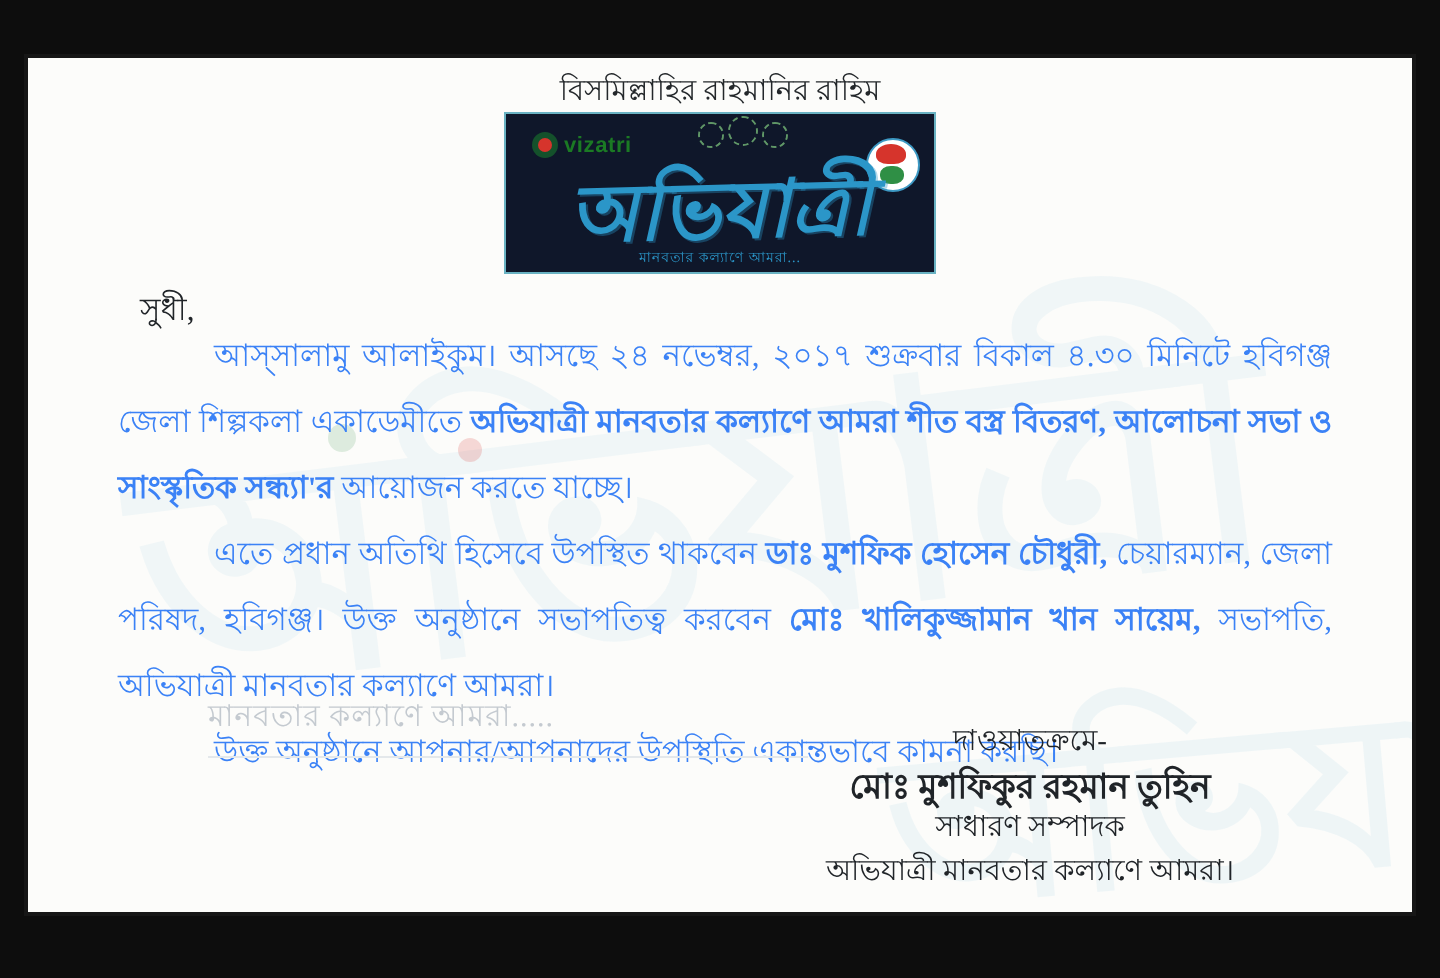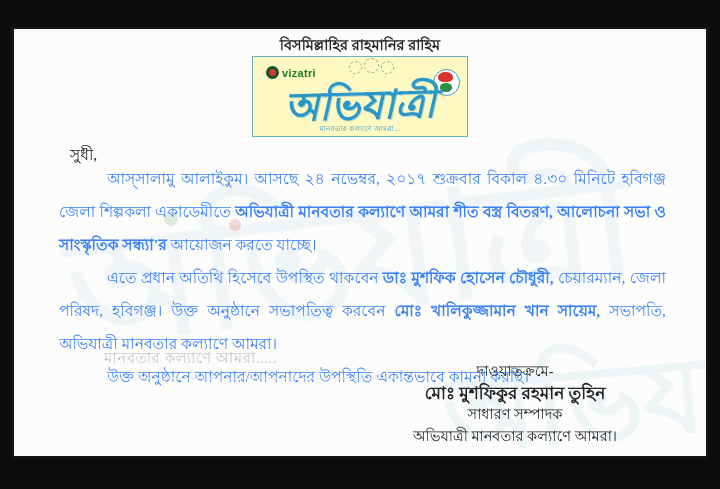--- a/index.html
+++ b/index.html
@@ -9,27 +9,27 @@
   .frame { position:relative; width:720px; height:489px; background:#0d0d0d; overflow:hidden; }
 
   .page {
     position:absolute; left:12px; top:27px; width:696px; height:431px;
     background:#fcfcfa; border:2px solid #161616; overflow:hidden;
   }
 
   
   .bismillah {
     position:absolute; top:5px; left:0; width:100%;
-    text-align:center; font-size:14.5px; color:#23272a;font-weight:bold;
+    text-align:center; font-size:14.5px; color:#23272a;
   }
 
   
   .logo-box {
     position:absolute; top:27px; left:50%; transform:translateX(-50%);
-    width:216px; height:81px; background:#fef9c3;
+    width:216px; height:81px; background:#0f172a;
     border:1px solid #69b2c2;
   }
   .brand-row { position:absolute; top:9px; left:13px; display:flex; align-items:center; gap:3px; }
   .flag-icon {
     width:13px; height:13px; border-radius:50%; background:#14512b; position:relative;
   }
   .flag-icon::after {
     content:""; position:absolute; left:3px; top:3px; width:7px; height:7px;
     border-radius:50%; background:#d6342c;
   }

